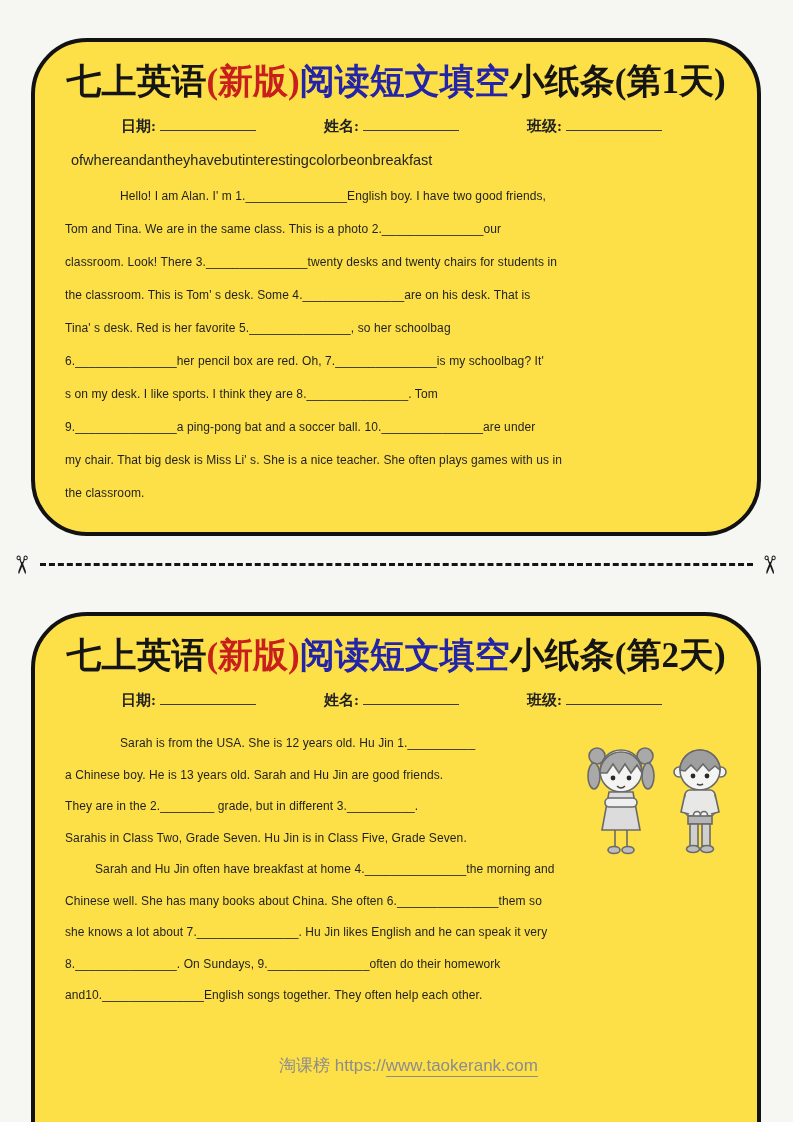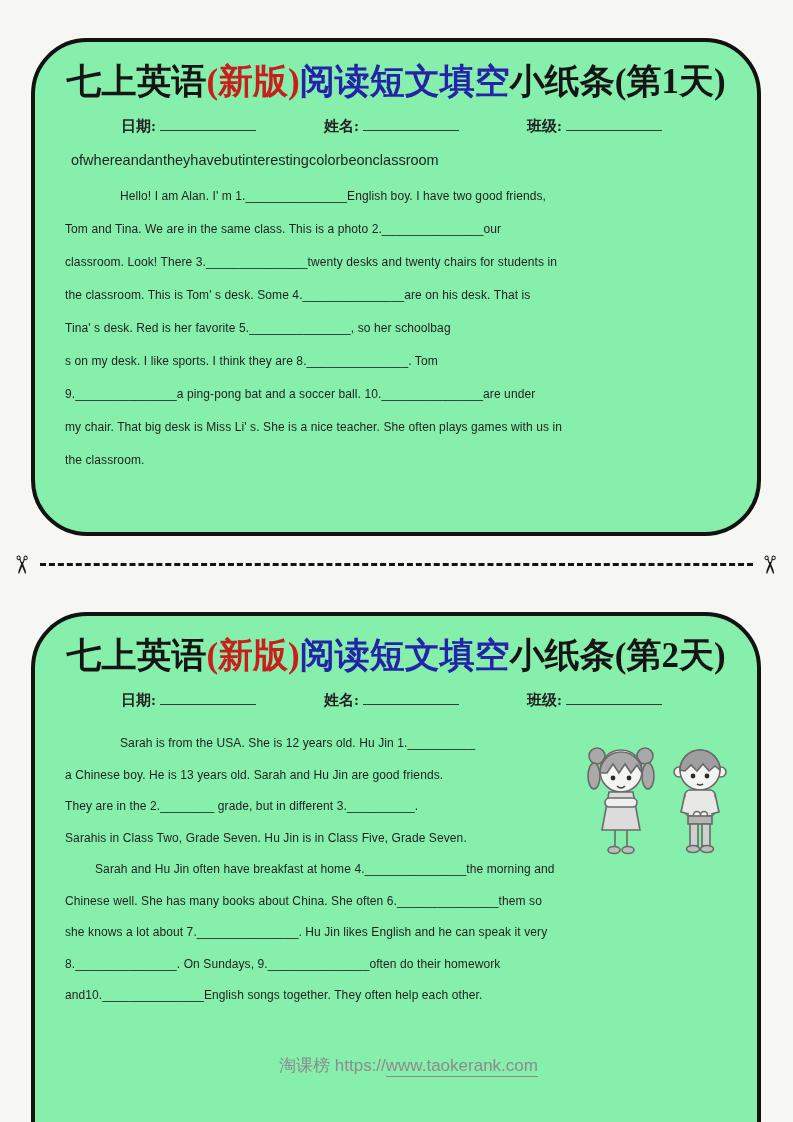--- a/index.html
+++ b/index.html
@@ -4,21 +4,21 @@
 <style>
   html,body{margin:0;padding:0;}
   body{
     width:793px;height:1122px;position:relative;
     background:#f6f6f3;
     font-family:"Liberation Sans",sans-serif;
     color:#1d1d1d;overflow:hidden;
   }
   .card{
     position:absolute;left:31px;width:730px;
-    background:#86efac;border:4px solid #121212;border-radius:56px;
+    background:#fde047;border:4px solid #121212;border-radius:56px;
     box-sizing:border-box;overflow:hidden;
   }
   #card1{top:38px;height:498px;}
   #card2{top:612px;height:576px;}
 
   .card-title{
     text-align:center;margin-top:16px;
     font-family:"Liberation Serif","DejaVu Serif",serif;
     font-weight:bold;font-size:35px;letter-spacing:0px;white-space:nowrap;
   }
@@ -92,29 +92,30 @@
     <span>where</span>
     <span>and</span>
     <span>an</span>
     <span>they</span>
     <span>have</span>
     <span>but</span>
     <span>interesting</span>
     <span>color</span>
     <span>be</span>
     <span>on</span>
-    <span>classroom</span>
+    <span>breakfast</span>
   </div>
 
   <div class="passage">
     <div class="pline indent-lg">Hello! I am Alan. I' m 1._______________English boy. I have two good friends,</div>
     <div class="pline">Tom and Tina. We are in the same class. This is a photo 2._______________our</div>
     <div class="pline">classroom. Look! There 3._______________twenty desks and twenty chairs for students in</div>
     <div class="pline">the classroom. This is Tom' s desk. Some 4._______________are on his desk. That is</div>
     <div class="pline">Tina' s desk. Red is her favorite 5._______________, so her schoolbag</div>
+    <div class="pline">6._______________her pencil box are red. Oh, 7._______________is my schoolbag? It'</div>
     <div class="pline">s on my desk. I like sports. I think they are 8._______________. Tom</div>
     <div class="pline">9._______________a ping-pong bat and a soccer ball. 10._______________are under</div>
     <div class="pline">my chair. That big desk is Miss Li' s. She is a nice teacher. She often plays games with us in</div>
     <div class="pline">the classroom.</div>
   </div>
 </div>
 
 <div class="cutline">
   <div class="dash"></div>
   <span class="scissors left">✂</span>

